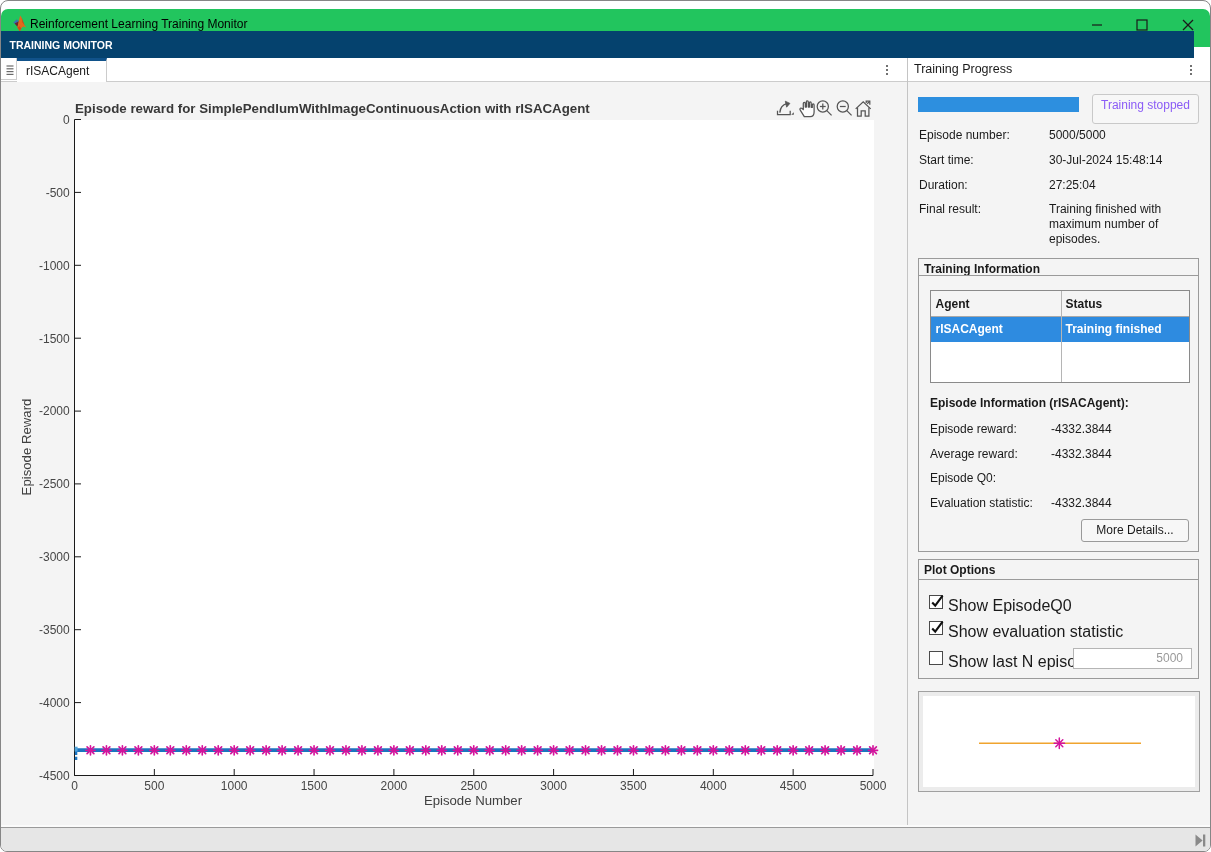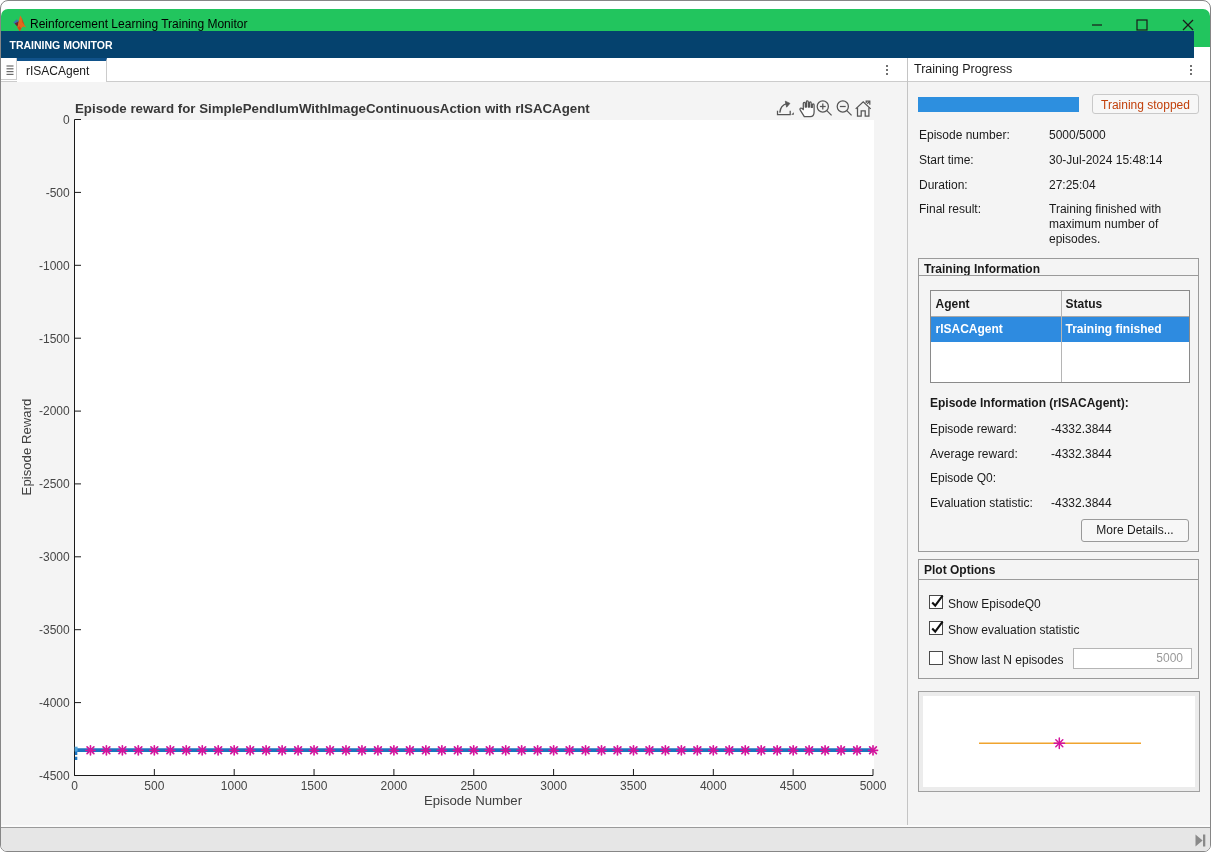--- a/index.html
+++ b/index.html
@@ -25,36 +25,36 @@
   #rheader span { position:absolute; left:6px; top:4px; font-size:12.5px; color:#1a1a1a; }
   #leftpane { position:absolute; left:1px; top:82px; width:906px; height:745px; background:#f4f4f4; }
   #rightpane { position:absolute; left:908px; top:82px; width:302px; height:745px; background:#f4f4f4; }
   #bottomstrip { position:absolute; left:1px; top:827px; width:1209px; height:24px; background:#e6e6e6; border-top:1px solid #9a9a9a; border-radius:0 0 6px 6px; }
   #prestrip { position:absolute; left:1px; top:825px; width:1209px; height:2px; background:#fbfbfb; }
   
   #plotwhite { position:absolute; left:74px; top:38px; width:799px; height:655px; background:#fff; }
   #plottitle { position:absolute; left:74px; top:19px; width:799px; text-align:left; font-size:13.3px; font-weight:bold; color:#383838; }
   
   #progbar { position:absolute; left:10px; top:15px; width:161px; height:15px; background:#2d8fdf; }
-  #btn-stopped { position:absolute; left:184px; top:12px; width:107px; height:20px; background:#f7f7f7;
-                 border:1px solid #c9c9c9; border-radius:3px; color:#c2410c; font-size:12px;
+  #btn-stopped { position:absolute; left:184px; top:12px; width:107px; height:30px; background:#f7f7f7;
+                 border:1px solid #c9c9c9; border-radius:3px; color:#8b5cf6; font-size:12px;
                  text-align:center; line-height:20px; }
   .lab { position:absolute; font-size:12px; color:#1a1a1a; }
   .grp { position:absolute; border:1px solid #9a9a9a; }
   .grp .gtitle { position:absolute; left:5px; top:3px; font-size:12px; font-weight:bold; color:#1a1a1a; }
   .grp .gline { position:absolute; left:0; width:100%; height:1px; background:#9a9a9a; }
   #tbl { position:absolute; left:11px; top:31px; width:260px; height:93px; background:#fff; border:1px solid #8a8a8a; }
   #tbl .hdr { position:absolute; left:0; top:0; width:100%; height:26px; background:#f4f4f4; border-bottom:1px solid #a8a8a8; }
   #tbl .colline { position:absolute; left:130px; top:0; width:1px; height:100%; background:#b5b5b5; }
   #tbl .selrow { position:absolute; left:0; top:26px; width:100%; height:25px; background:#2e8be0; }
   #tbl .ct { position:absolute; font-size:12px; font-weight:bold; }
   #btn-more { position:absolute; left:162px; top:260px; width:108px; height:23px; background:#f7f7f7;
               border:1px solid #9a9a9a; border-radius:3px; color:#1a1a1a; font-size:12px; text-align:center; line-height:21px; }
   .ckbox { position:absolute; left:10px; width:14px; height:14px; background:#fff; border:1.5px solid #4a4a4a; }
-  .cklab { position:absolute; left:29px; font-size:12px; color:#1a1a1a; }
+  .cklab { position:absolute; left:29px; font-size:16px; color:#1a1a1a; }
   #nfield { position:absolute; left:154px; top:88px; width:119px; height:21px; background:#fff; border:1px solid #b5b5b5;
             font-size:12px; color:#9a9a9a; text-align:right; line-height:19px; padding-right:8px; }
   #preview { position:absolute; left:10px; top:609px; width:282px; height:101px; border:1px solid #a0a0a0; background:#ececec; }
   #previn { position:absolute; left:4px; top:4px; width:272px; height:91px; background:#fff; }
 </style>
 </head>
 <body>
 <div id="win"></div>
 <div id="titlebar">
   <svg class="abs" style="left:12px;top:5px;" width="14" height="19" viewBox="0 0 14 19">

